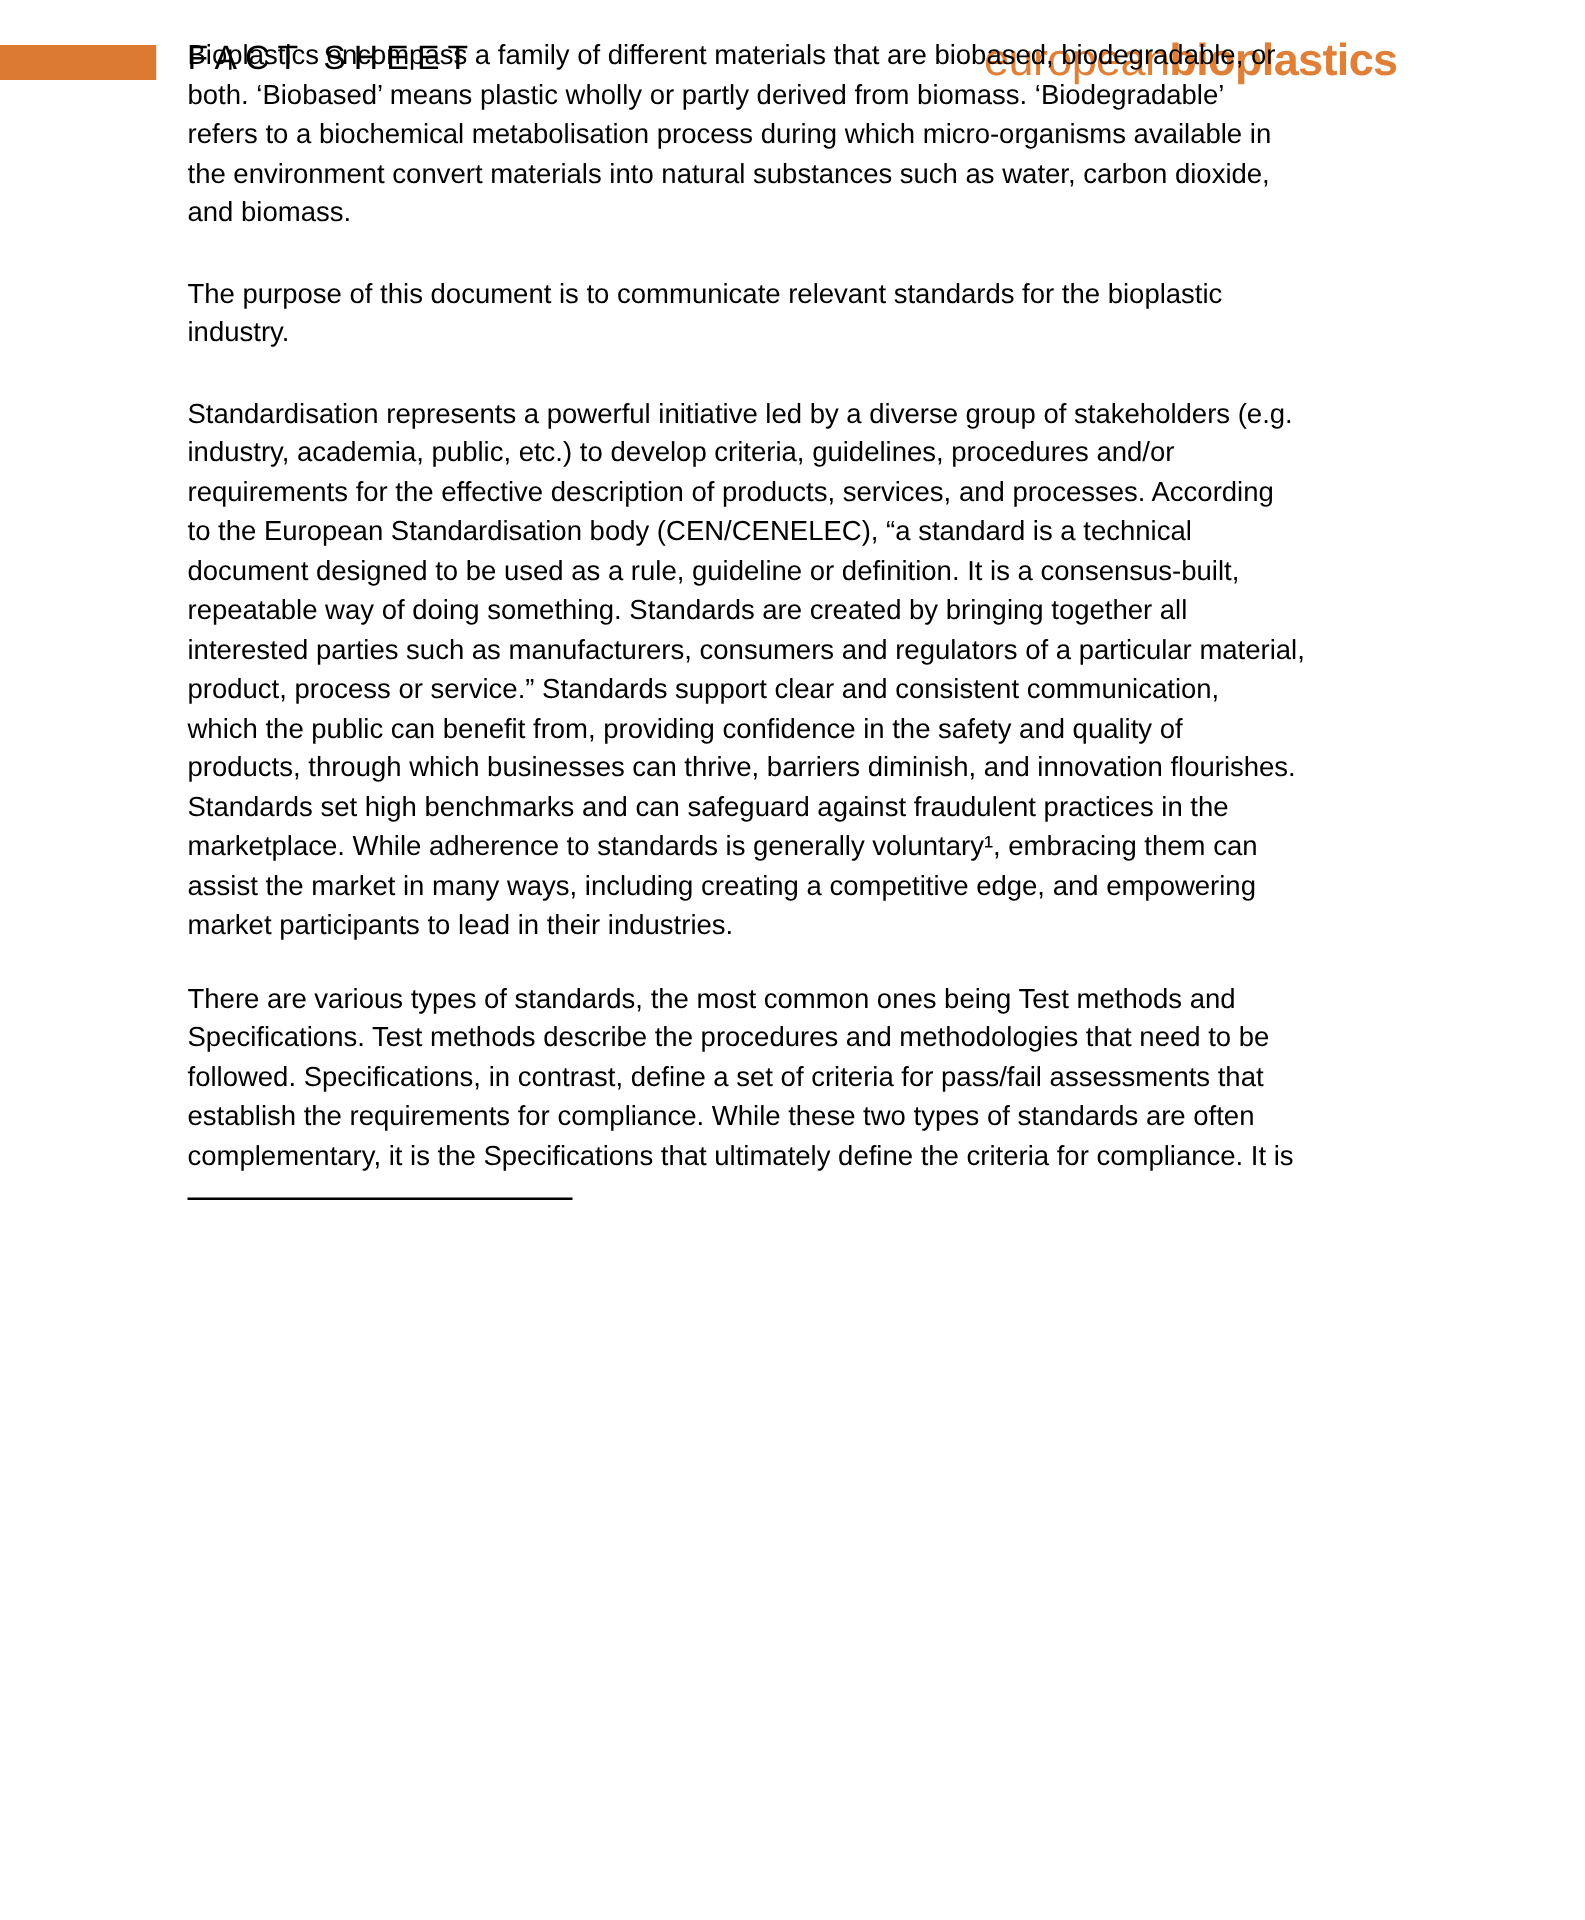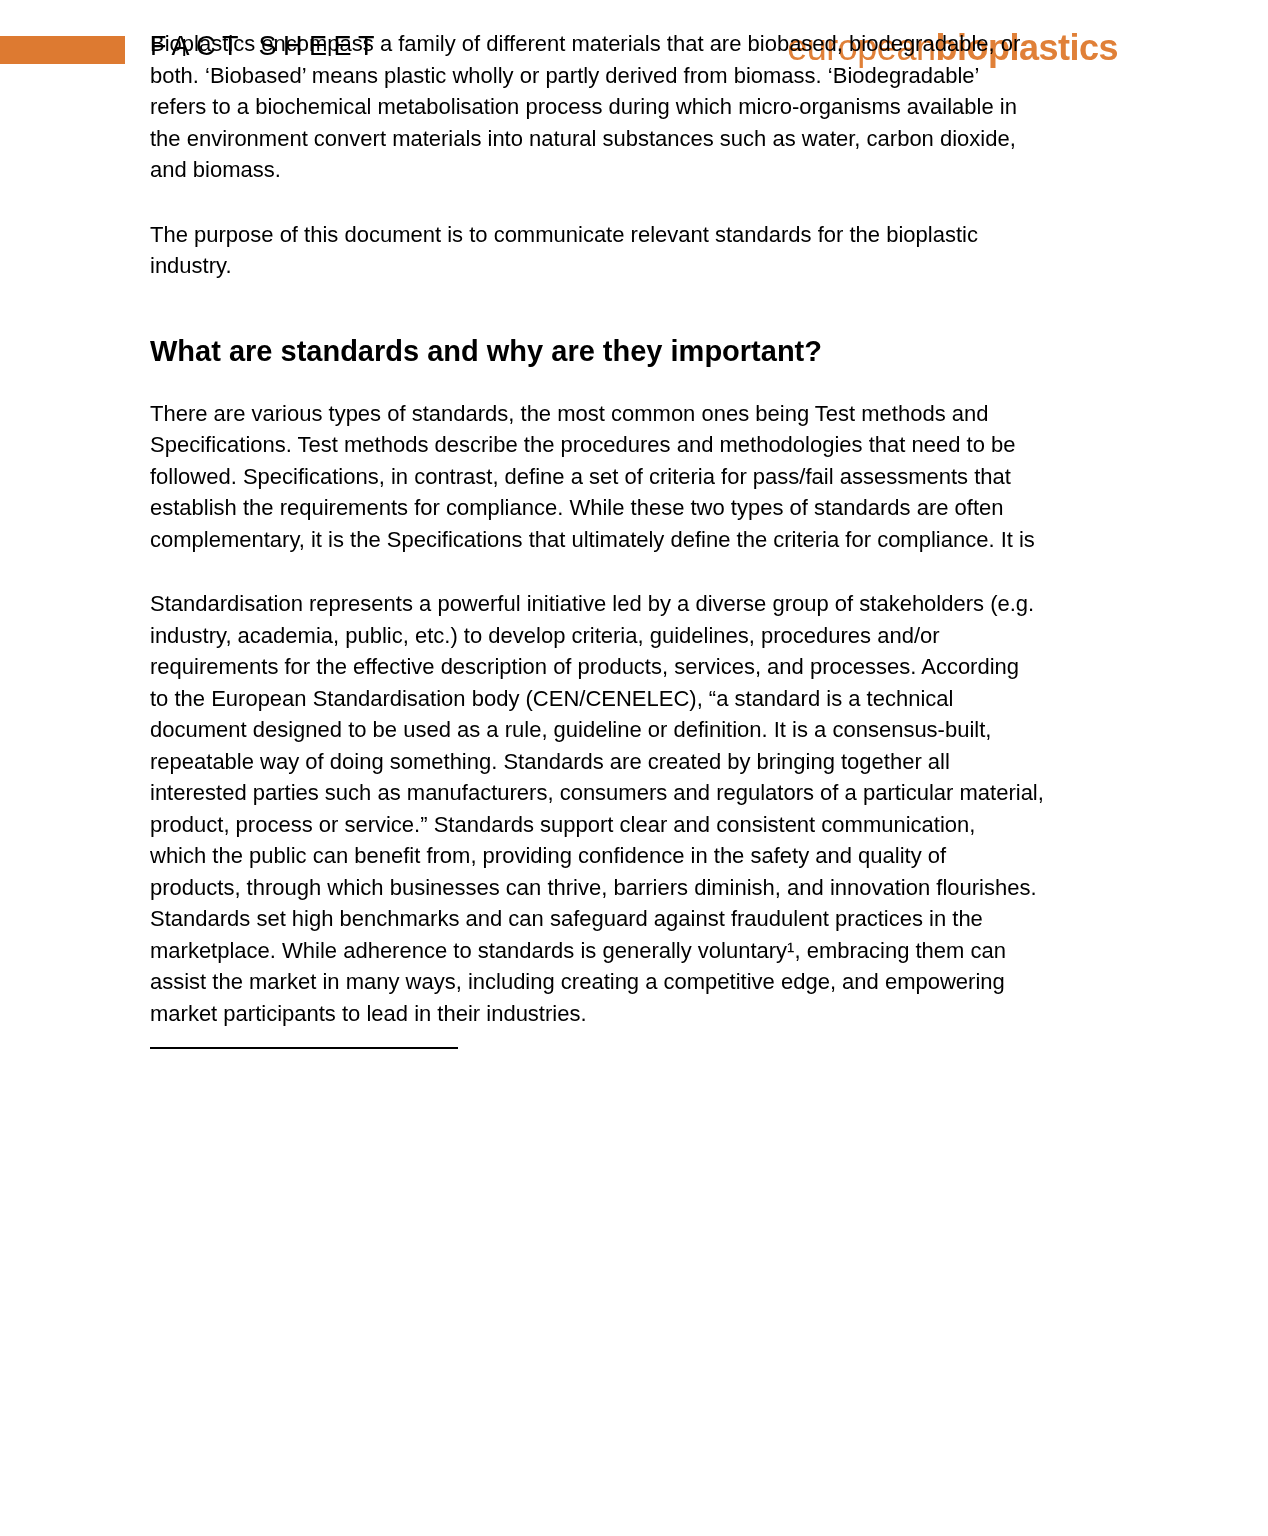--- a/index.html
+++ b/index.html
@@ -101,39 +101,38 @@
 
     <p class="body-text mt-intro1">Bioplastics encompass a family of different materials that are biobased, biodegradable, or
 both. ‘Biobased’ means plastic wholly or partly derived from biomass. ‘Biodegradable’
 refers to a biochemical metabolisation process during which micro-organisms available in
 the environment convert materials into natural substances such as water, carbon dioxide,
 and biomass.</p>
 
     <p class="body-text mt-intro2">The purpose of this document is to communicate relevant standards for the bioplastic
 industry.</p>
 
-    <h2 class="section-heading">What are standards and why are they important?</h2>
-
-    <p class="body-text mt-sp2">There are various types of standards, the most common ones being Test methods and
-Specifications. Test methods describe the procedures and methodologies that need to be
-followed. Specifications, in contrast, define a set of criteria for pass/fail assessments that
-establish the requirements for compliance. While these two types of standards are often
-complementary, it is the Specifications that ultimately define the criteria for compliance. It is</p>
 
     <p class="body-text mt-sp1">Standardisation represents a powerful initiative led by a diverse group of stakeholders (e.g.
 industry, academia, public, etc.) to develop criteria, guidelines, procedures and/or
 requirements for the effective description of products, services, and processes. According
 to the European Standardisation body (CEN/CENELEC), “a standard is a technical
 document designed to be used as a rule, guideline or definition. It is a consensus-built,
 repeatable way of doing something. Standards are created by bringing together all
 interested parties such as manufacturers, consumers and regulators of a particular material,
 product, process or service.” Standards support clear and consistent communication,
 which the public can benefit from, providing confidence in the safety and quality of
 products, through which businesses can thrive, barriers diminish, and innovation flourishes.
 Standards set high benchmarks and can safeguard against fraudulent practices in the
 marketplace. While adherence to standards is generally voluntary¹, embracing them can
 assist the market in many ways, including creating a competitive edge, and empowering
 market participants to lead in their industries.</p>
 
+    <p class="body-text mt-sp2">There are various types of standards, the most common ones being Test methods and
+Specifications. Test methods describe the procedures and methodologies that need to be
+followed. Specifications, in contrast, define a set of criteria for pass/fail assessments that
+establish the requirements for compliance. While these two types of standards are often
+complementary, it is the Specifications that ultimately define the criteria for compliance. It is</p>
+
     <hr class="footnote-rule">
   </main>
 
 </div>
 
 </body></html>

